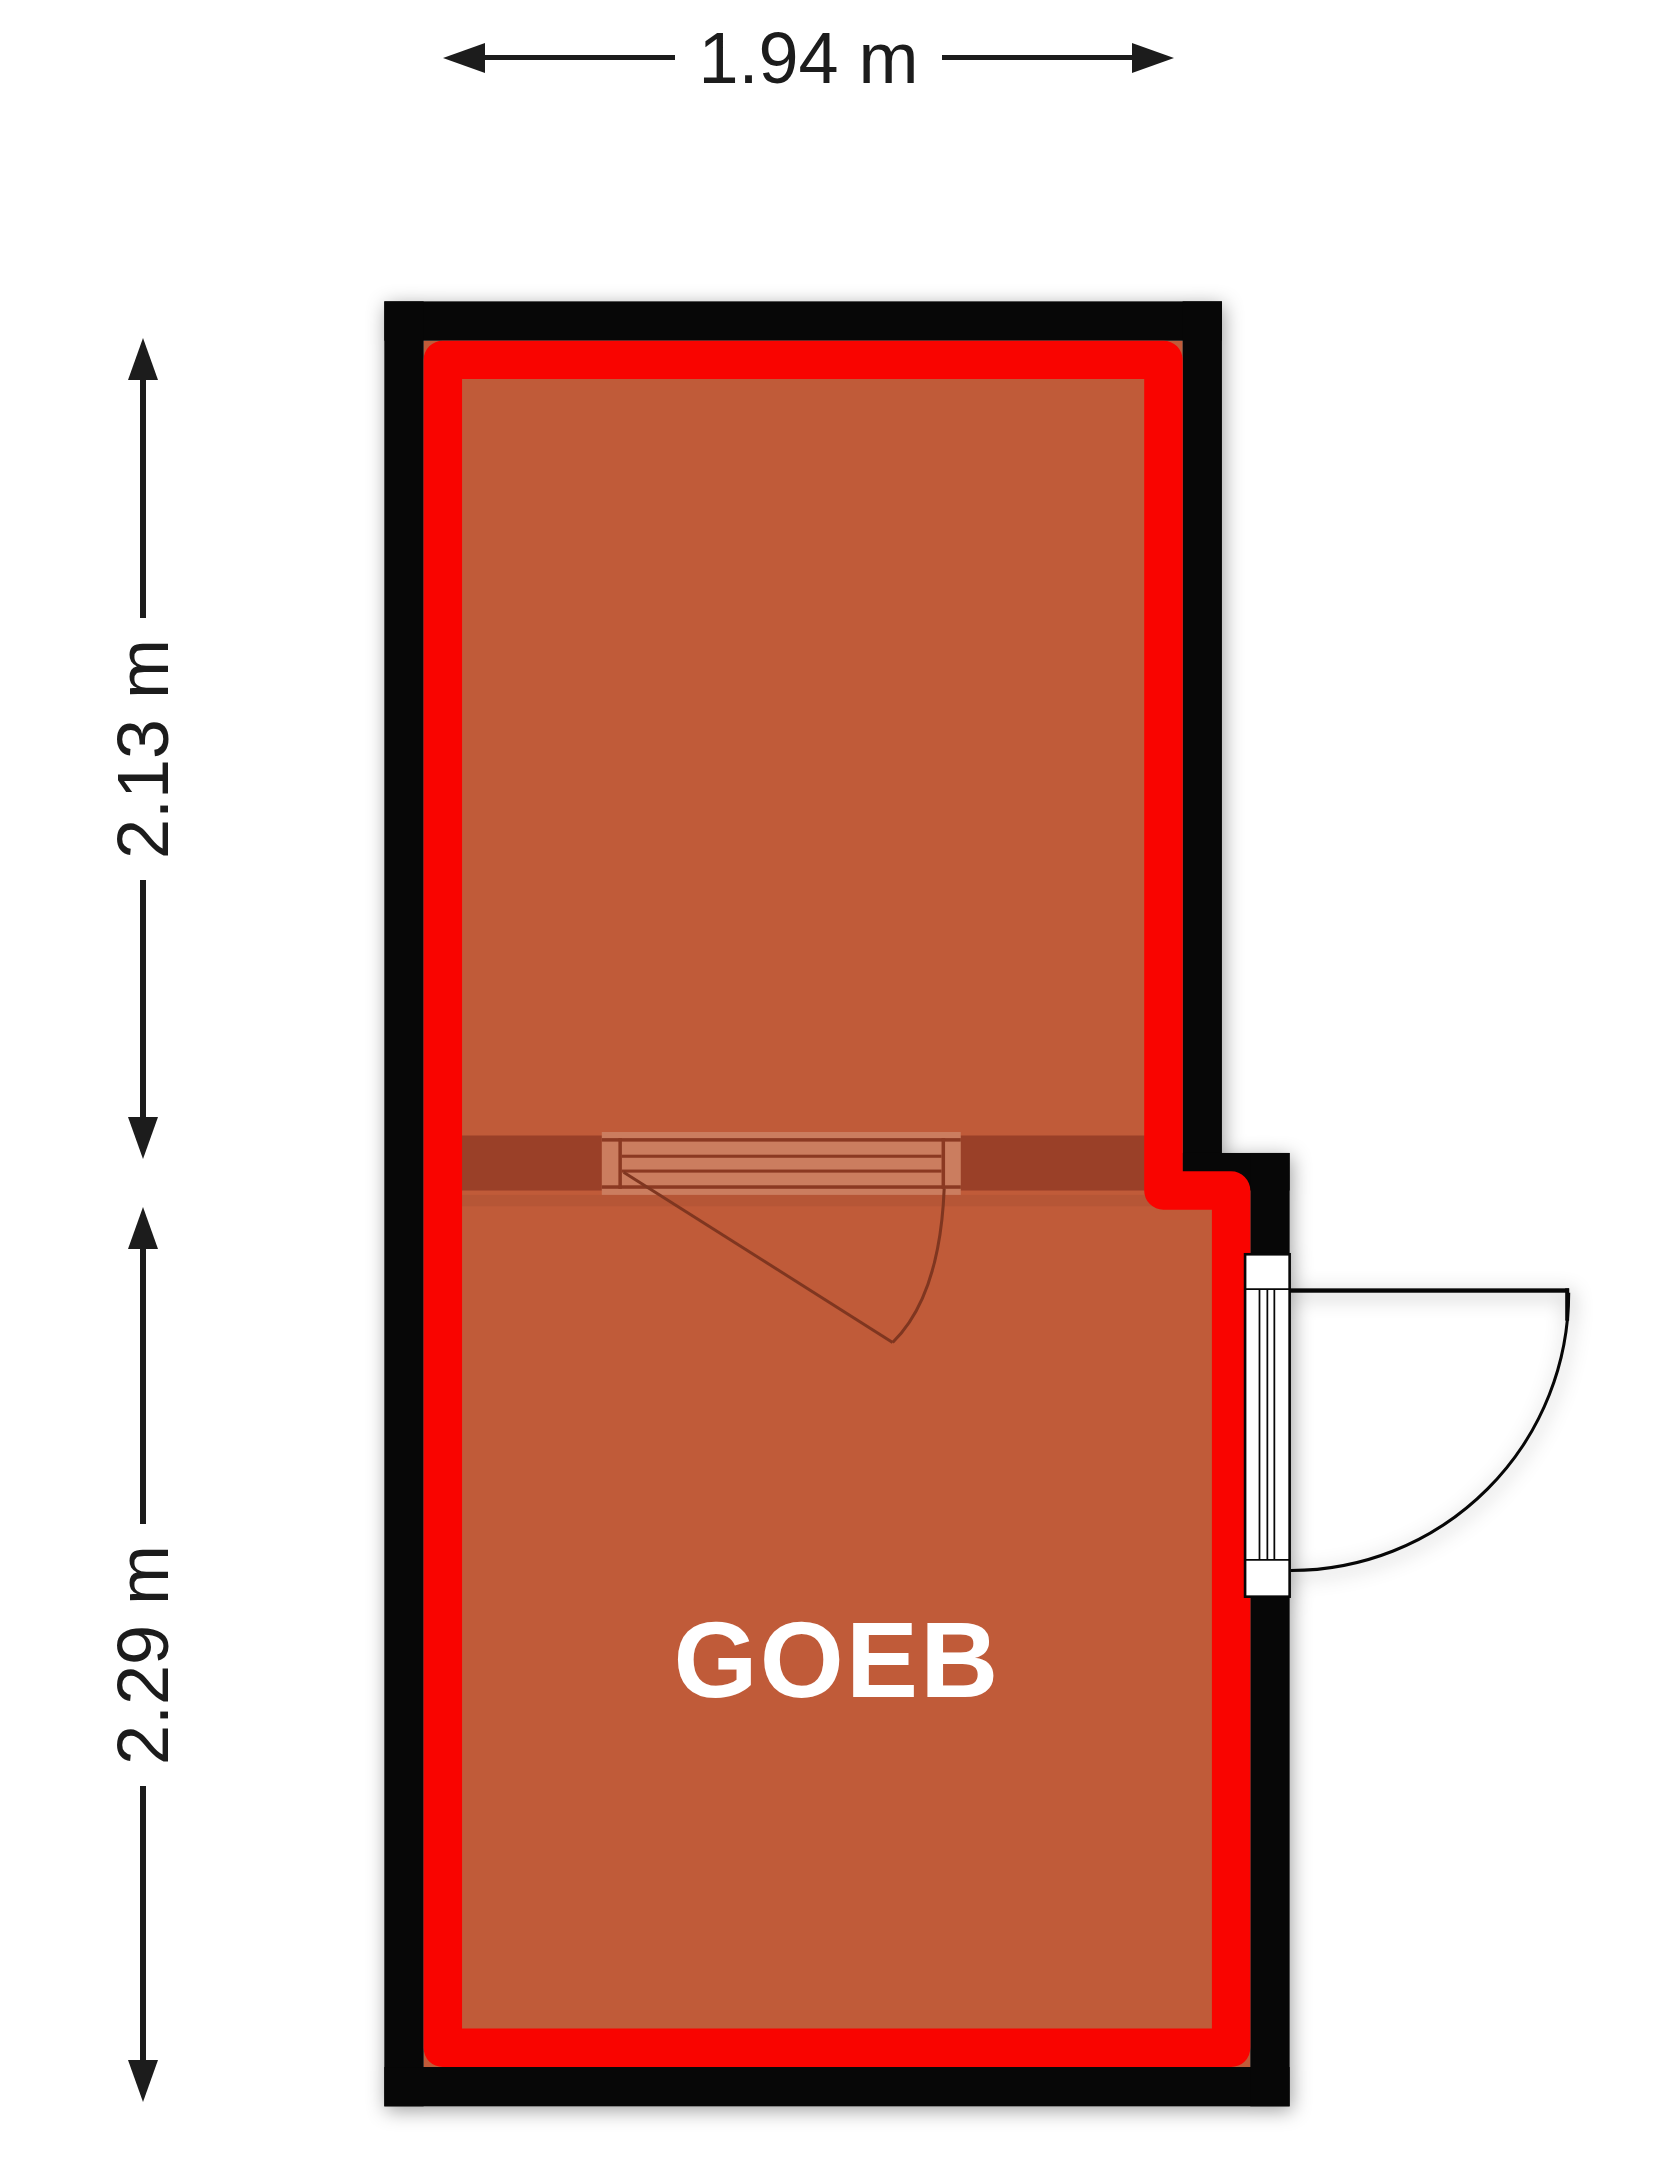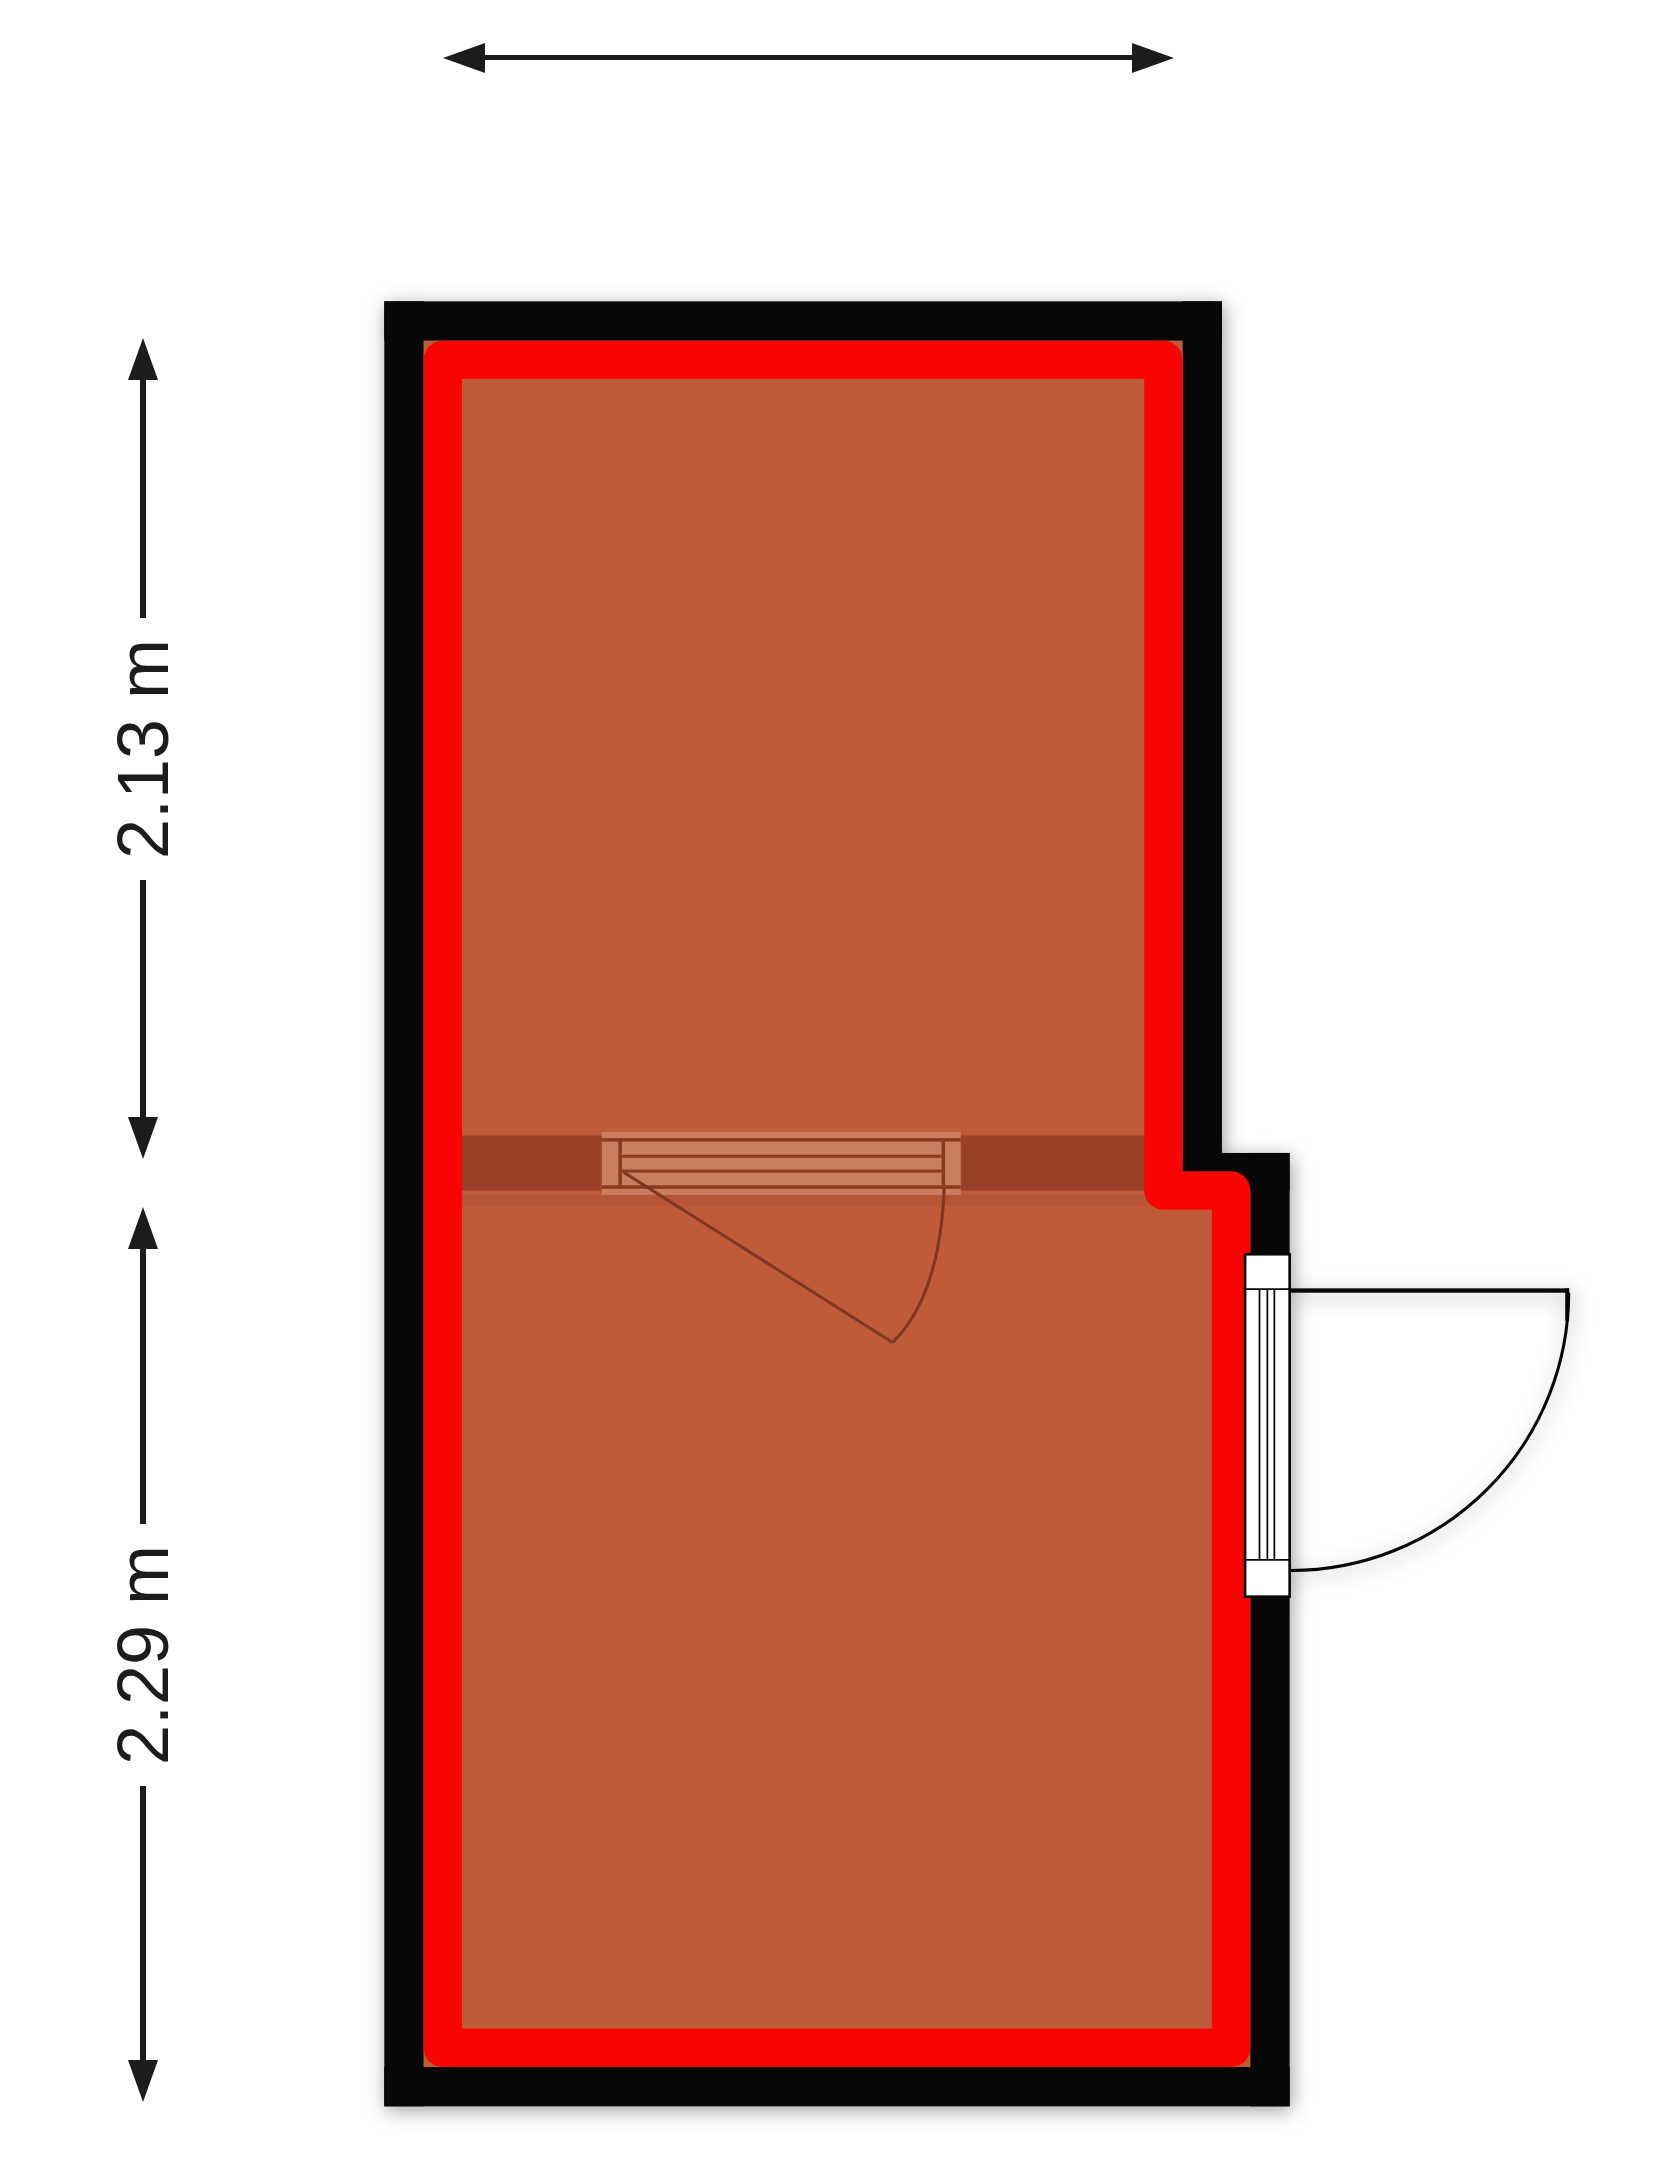--- a/index.html
+++ b/index.html
@@ -99,25 +99,27 @@
       <line class="f-doorline" x1="2851" y1="3572" x2="2953" y2="3572"></line>
       <line class="f-doorline" x1="2884" y1="2952" x2="2884" y2="3572"></line>
       <line class="f-doorline" x1="2902" y1="2952" x2="2902" y2="3572"></line>
       <line class="f-doorline" x1="2918" y1="2952" x2="2918" y2="3572"></line>
 
       <rect class="f-leaf" x="2953" y="2950" width="640" height="10"></rect>
       <rect class="f-leaf" x="3584" y="2950" width="9" height="74"></rect>
       <path class="f-arc" d="M3592 2960 A636 636 0 0 1 2956 3596"></path>
     </svg>
 
+    <div class="room-label">GOEB</div>
   </div>
 
   <div class="dim dim-h dim-top">
     <div class="tri tri-left"></div>
     <div class="seg"></div>
+    <div class="lbl">1.94 m</div>
     <div class="seg"></div>
     <div class="tri tri-right"></div>
   </div>
 
   <div class="dim dim-v dim-left-upper">
     <div class="tri tri-up"></div>
     <div class="seg"></div>
     <div class="lblwrap">
       <div class="lbl">2.13 m</div>
     </div>

